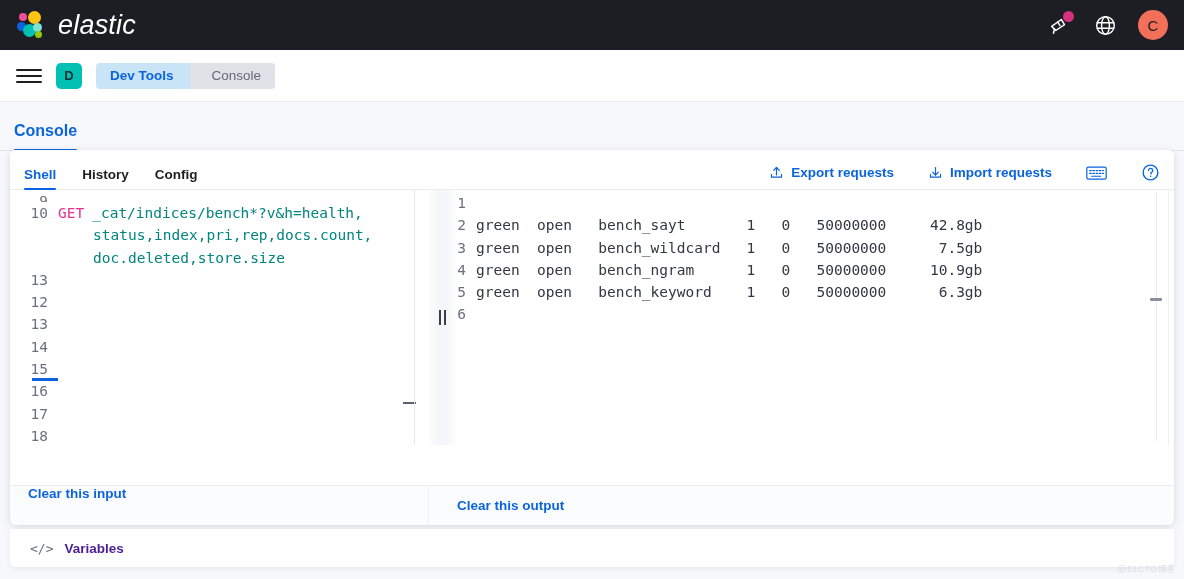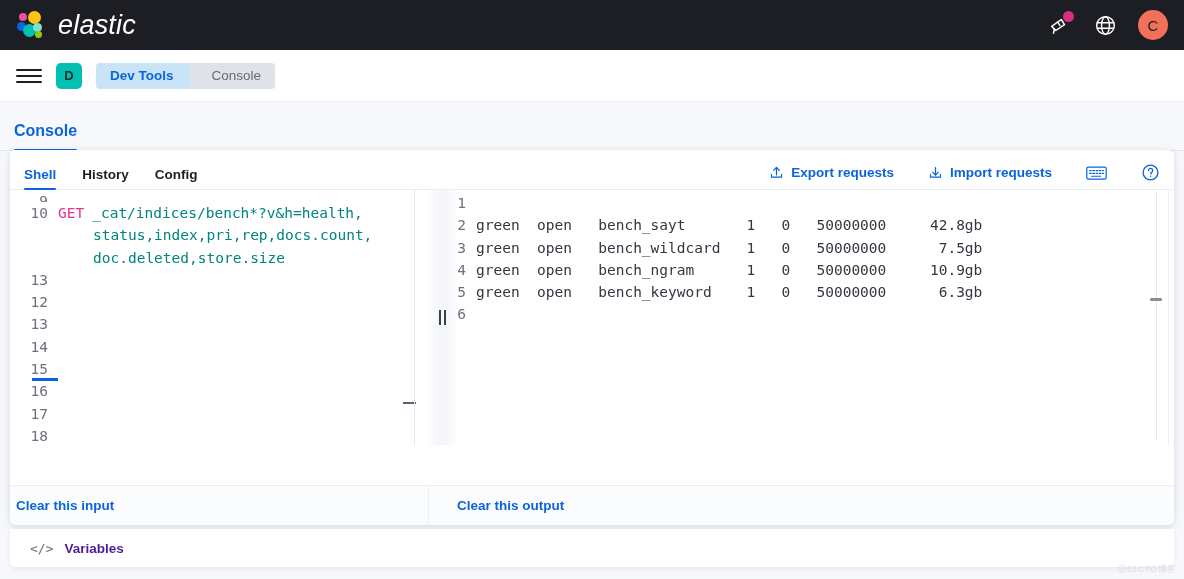--- a/index.html
+++ b/index.html
@@ -165,21 +165,21 @@
   .mini-thumb {
     position: absolute; right: 12px; top: 108px; width: 12px; height: 3px; background: #8a9099; border-radius: 1px;
   }
   .out-edge { position: absolute; right: 5px; top: 0; bottom: 40px; width: 1px; background: #eef0f4; }
 
   
   .card-foot {
     position: absolute; left: 0; right: 0; bottom: 0; height: 40px;
     border-top: 1px solid #e9edf2; background: #fbfcfe; display: flex; align-items: center;
   }
-  .foot-left { width: 418px; padding-left: 6px; display: flex; align-items: center; height: 100%; }
+  .foot-left { width: 418px; padding-left: 18px; display: flex; height: 100%; }
   .foot-div { width: 1px; height: 100%; background: #eceff3; }
   .foot-right { flex: 1; display: flex; align-items: center; padding: 0 18px 0 28px; height: 100%; }
   .link { font-size: 13.5px; font-weight: 700; color: #0b64dd; cursor: pointer; }
   .pills { margin-left: auto; display: flex; align-items: center; gap: 8px; }
   .pill {
     font-size: 13px; font-weight: 700; border-radius: 4px; padding: 5px 11px; line-height: 1;
   }
   .pill-ok { background: #5bd7c5; color: #16302d; }
   .pill-ms { background: #e4e7ec; color: #2f3440; }
 

